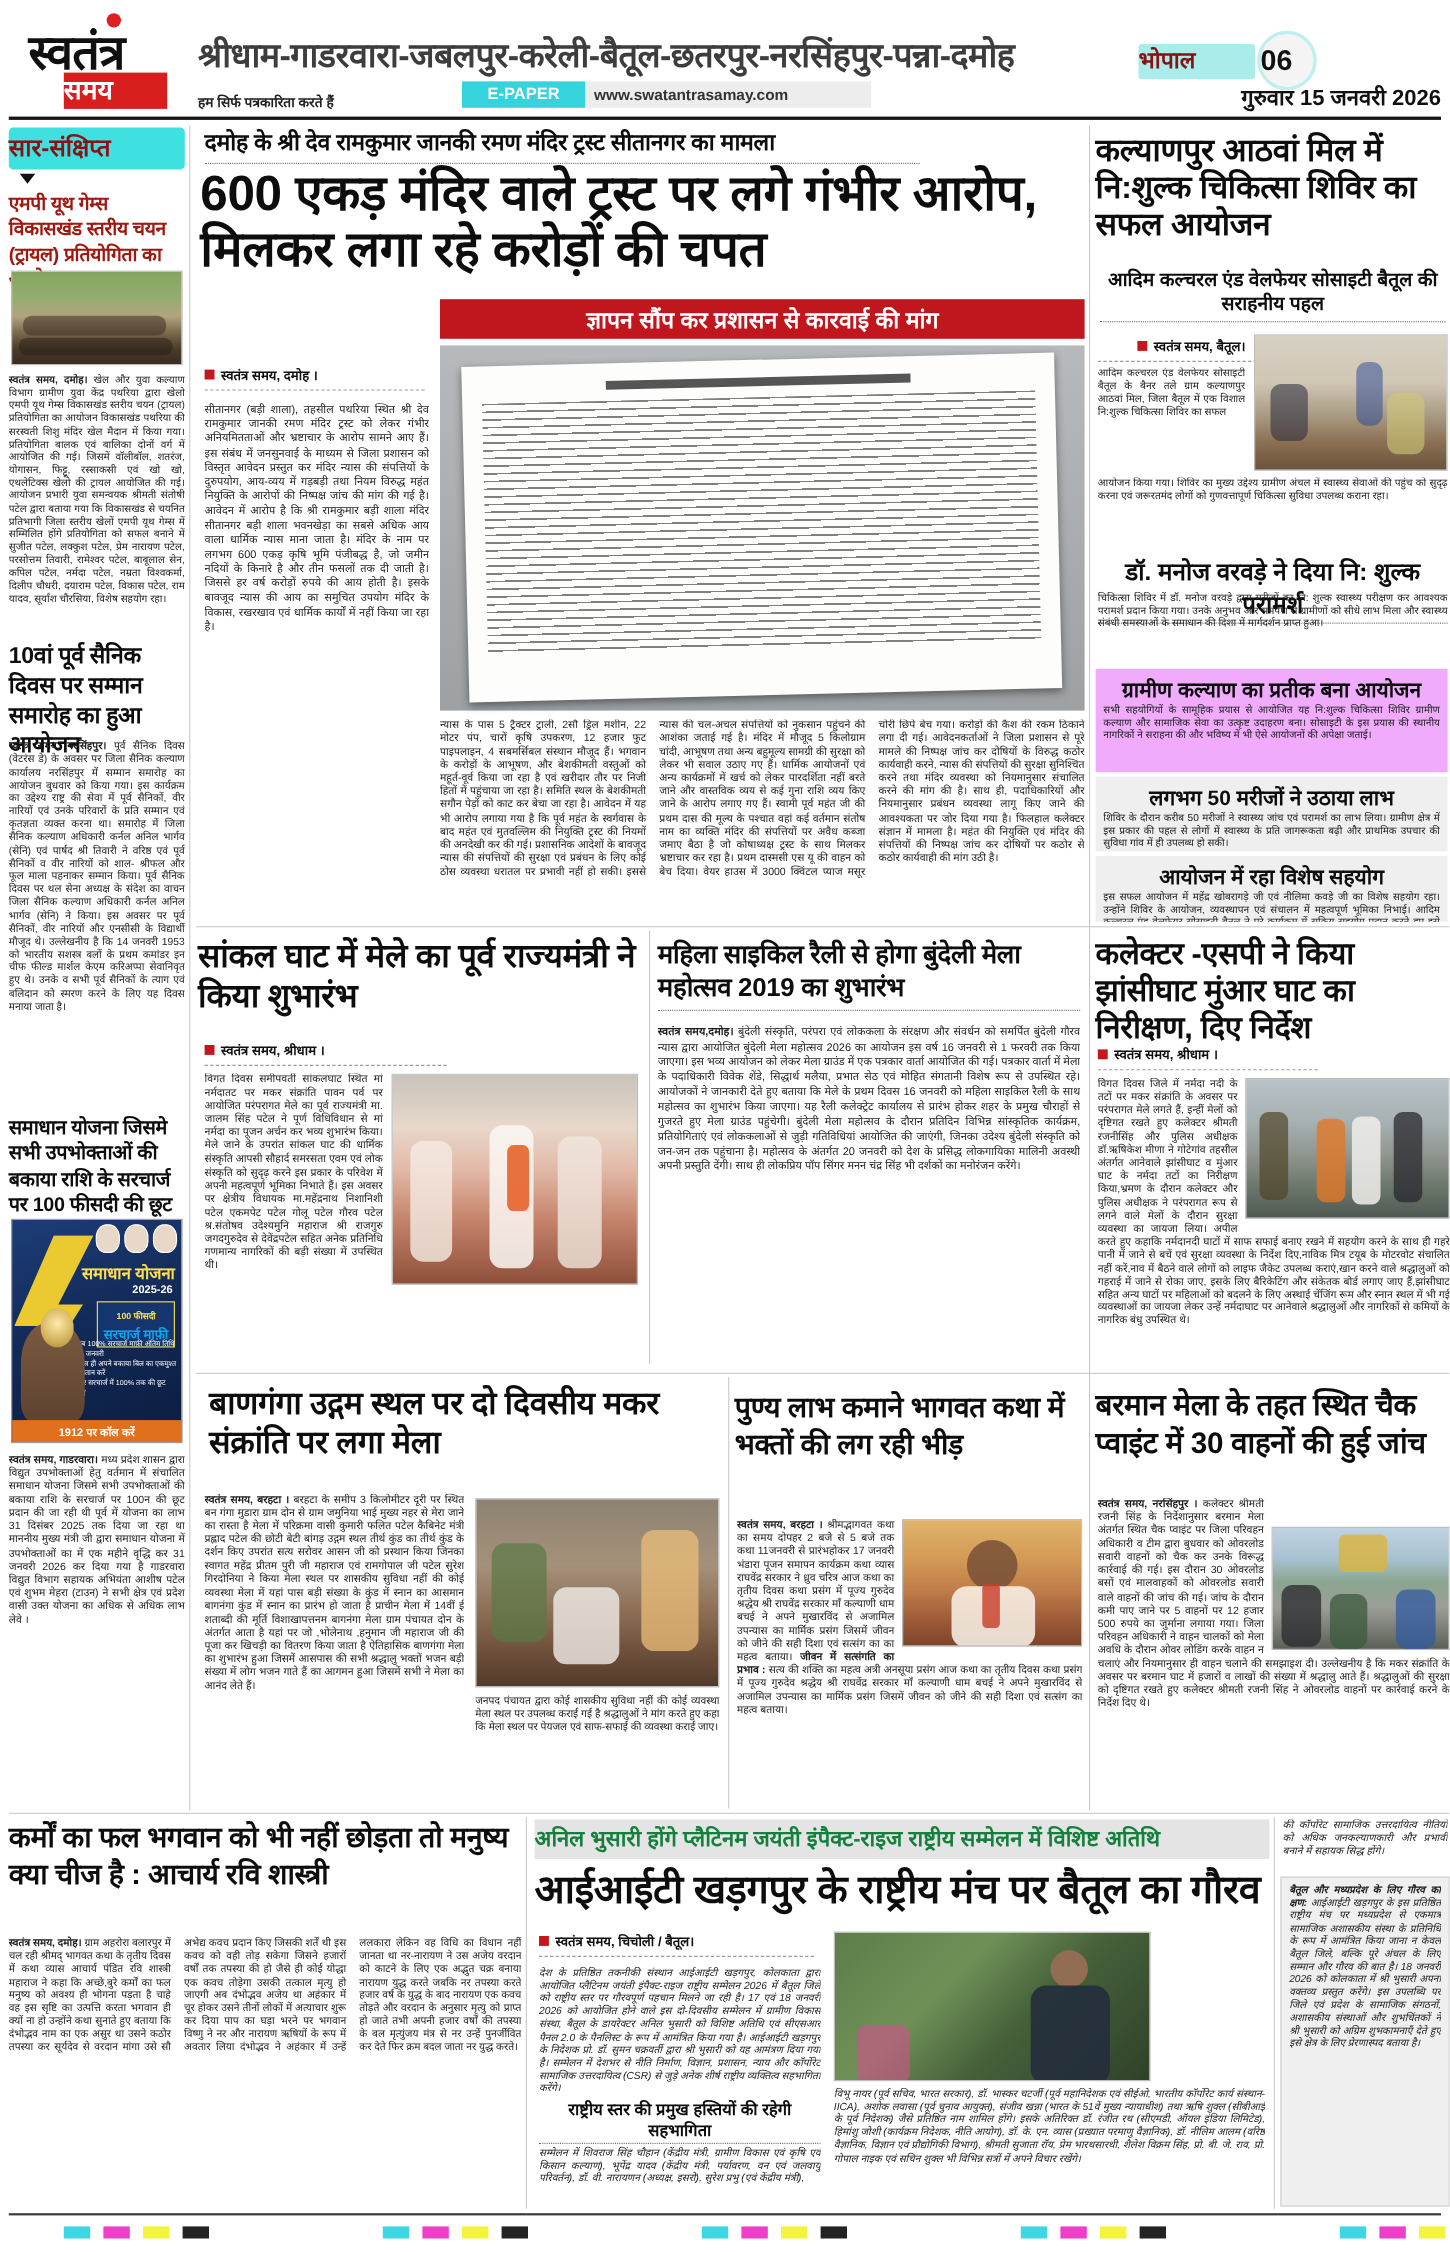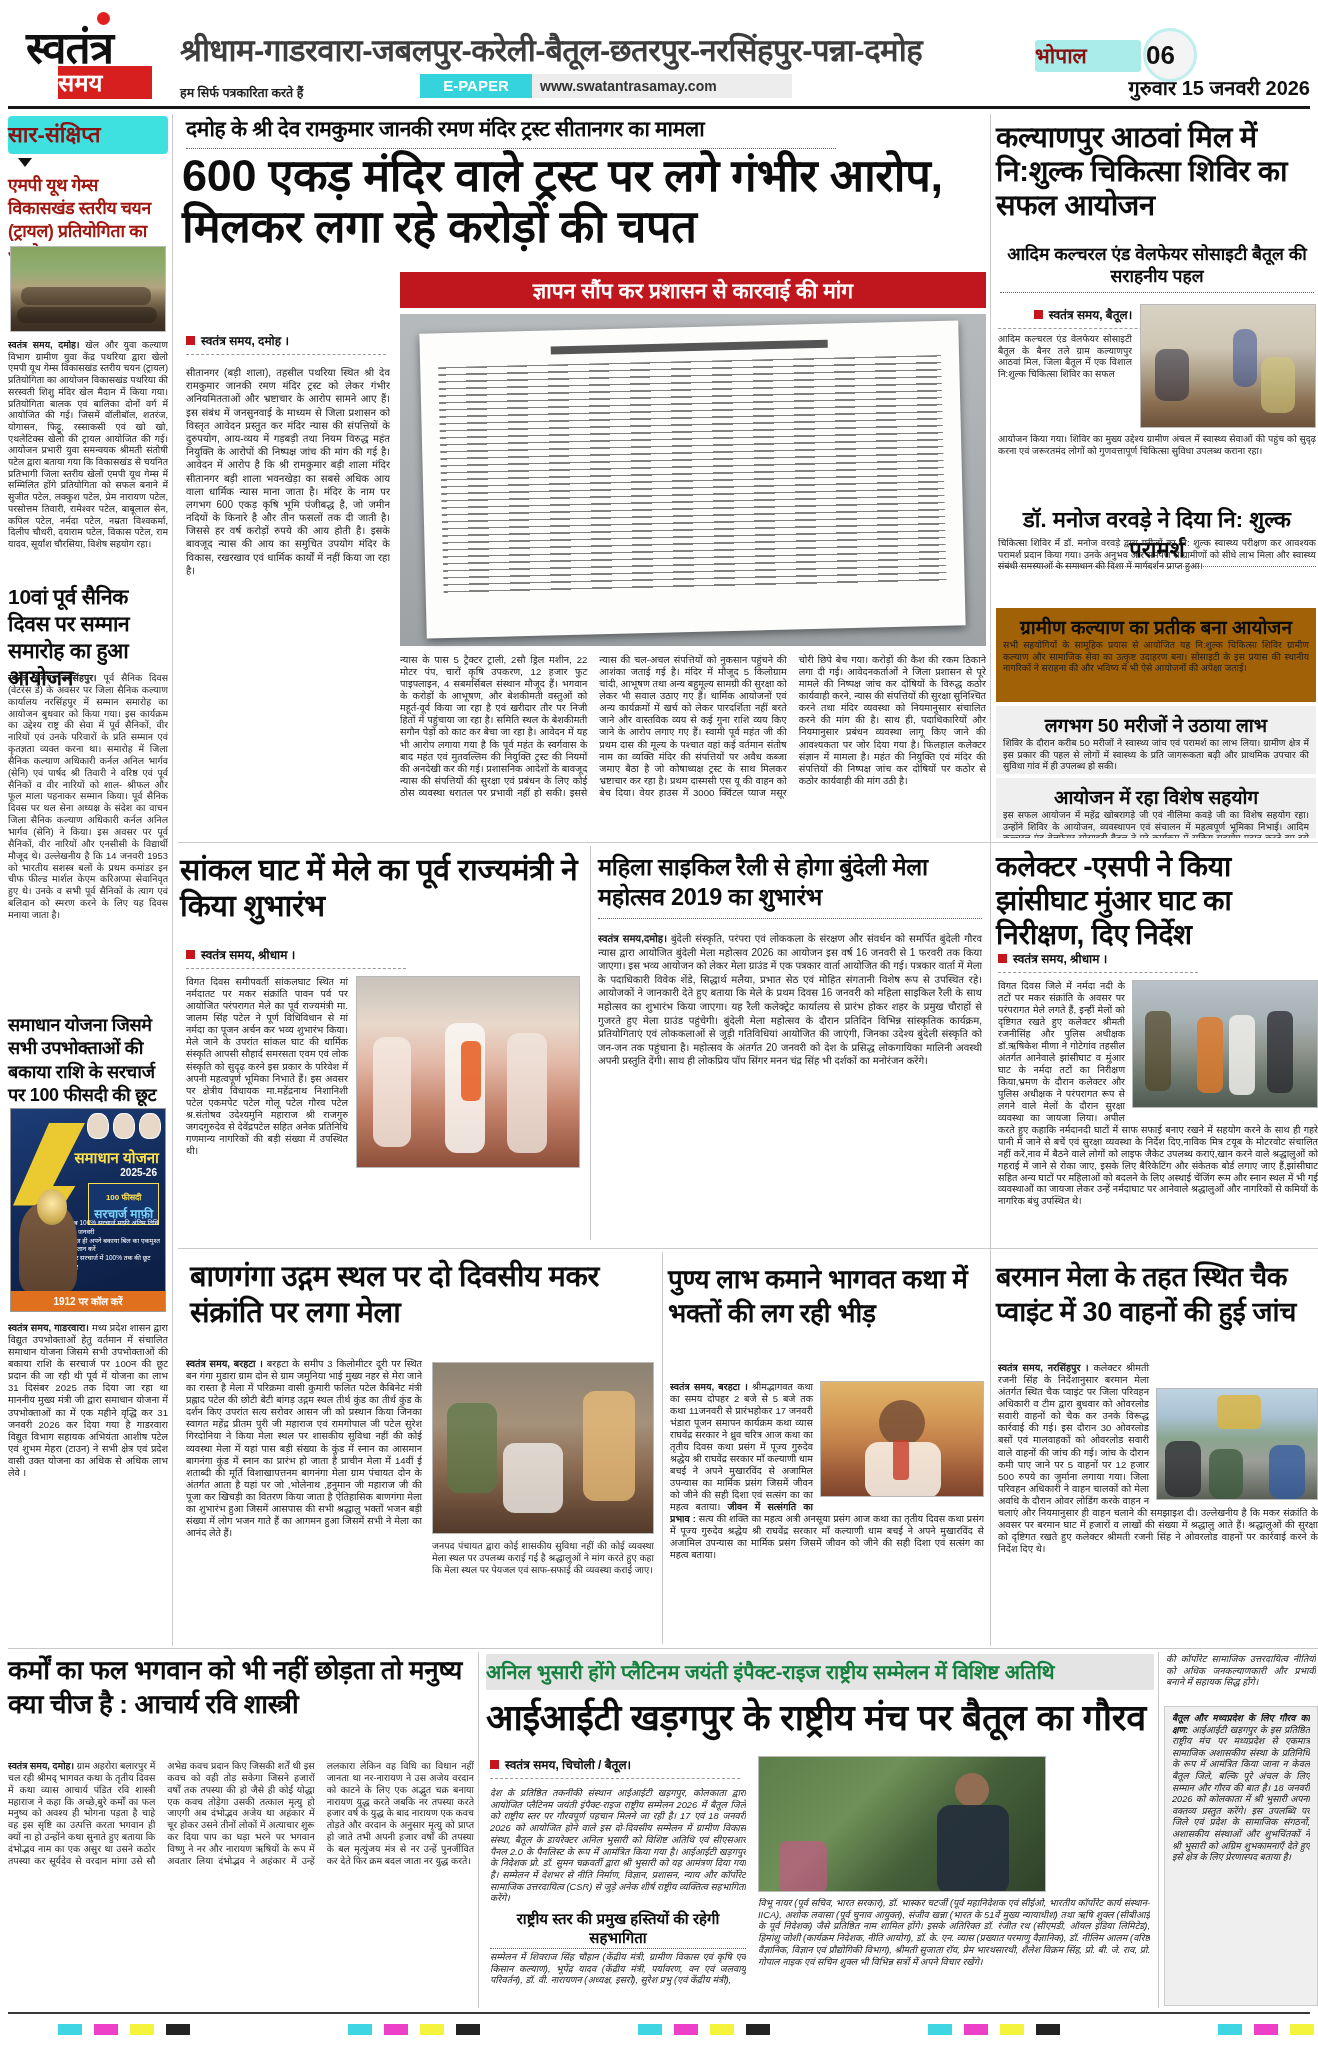--- a/index.html
+++ b/index.html
@@ -25,33 +25,33 @@
   .ph-road { background:linear-gradient(180deg,#bfd3e2 0%,#a9c2d2 25%,#8aa58f 45%,#9b9f97 65%,#5c6158 100%); }
   .ph-man { background:linear-gradient(135deg,#5d7d4a 0%,#6f9157 35%,#46603a 60%,#2f4229 100%); }
   .photo .blob { position:absolute; border-radius:50%; }
   .docwrap { background:linear-gradient(180deg,#b7babc,#9da1a4); display:flex; align-items:center; justify-content:center; }
   .docpage { width:92%; height:92%; background:#fdfdfb; transform:rotate(-1.4deg);
              box-shadow:0 3px 8px rgba(0,0,0,.45); padding:16px 18px; }
   .doc-title { height:8px; width:55%; margin:0 auto 10px auto; background:#555; }
   .doc-lines { height:84%; background:repeating-linear-gradient(180deg,#80817f 0 1.5px,transparent 1.5px 7px); }
   .banner { background:#c0161e; color:#fff; font-weight:800; display:flex; align-items:center; justify-content:center; }
   .graybox { background:#efefef; padding:6px 7px; overflow:hidden; }
-  .greenbox { background:#a16207; padding:6px 7px; overflow:hidden; }
+  .greenbox { background:#f0abfc; padding:6px 7px; overflow:hidden; }
   .subhd { font-weight:800; color:#0d0d0d; text-align:center; }
   .dotted-b { border-bottom:1px dotted #666; }
   .ad { background:linear-gradient(160deg,#1d3d78 0%,#122a58 45%,#0b1d40 100%); position:relative; overflow:hidden; border:1px solid #999; }
   .bolt { position:absolute; left:-6px; top:14px; width:80px; height:150px; background:#f6d22e;
           clip-path:polygon(55% 0,100% 0,60% 42%,88% 42%,20% 100%,40% 55%,10% 55%); opacity:.95; }
   .ad-strip { position:absolute; right:4px; top:4px; display:flex; gap:4px; }
   .ad-face { width:22px; height:26px; border-radius:45% 45% 40% 40%; background:#e8d8c8; border:1px solid #fff; }
   .ad-title { position:absolute; right:6px; top:38px; color:#ffe14d; font-weight:800; font-size:15px; text-align:right; }
   .ad-year { position:absolute; right:8px; top:58px; color:#fff; font-weight:700; font-size:10px; }
   .ad-badge { position:absolute; right:6px; top:74px; background:#15356e; border:1px solid #ffe14d; padding:2px 5px; text-align:center; }
   .ad-badge .b1 { color:#ffe14d; font-size:8px; font-weight:700; }
-  .ad-badge .b2 { color:#7dd3fc; font-size:12px; font-weight:800; }
+  .ad-badge .b2 { color:#0ea5e9; font-size:12px; font-weight:800; }
   .ad-points { position:absolute; right:4px; top:110px; width:92px; color:#fff; font-size:6.5px; line-height:1.35; }
   .ad-call { position:absolute; left:0; right:0; bottom:0; height:20px; background:#e0701e; color:#fff;
              font-weight:800; font-size:10px; display:flex; align-items:center; justify-content:center; }
   .hand { position:absolute; left:8px; bottom:18px; width:58px; height:90px; background:linear-gradient(180deg,#7a5a40,#5d4330); border-radius:40% 40% 20% 20%; }
   .bulb { position:absolute; left:26px; bottom:86px; width:30px; height:36px; border-radius:50%; background:radial-gradient(circle at 50% 40%,#ffe9a8,#caa94e 70%,#8a7336); }
   .cmyk { position:absolute; display:flex; gap:158px; }
   .cmyk .grp { display:flex; gap:12px; }
   .cmyk i { width:24px; height:11px; display:block; }
   .cmyk .c { background:#3fd6e3; } .cmyk .m { background:#ee3fc8; } .cmyk .y { background:#f4f43c; } .cmyk .k { background:#232323; }
   .tri { width:0; height:0; border-left:7px solid transparent; border-right:7px solid transparent; border-top:9px solid #111; }

